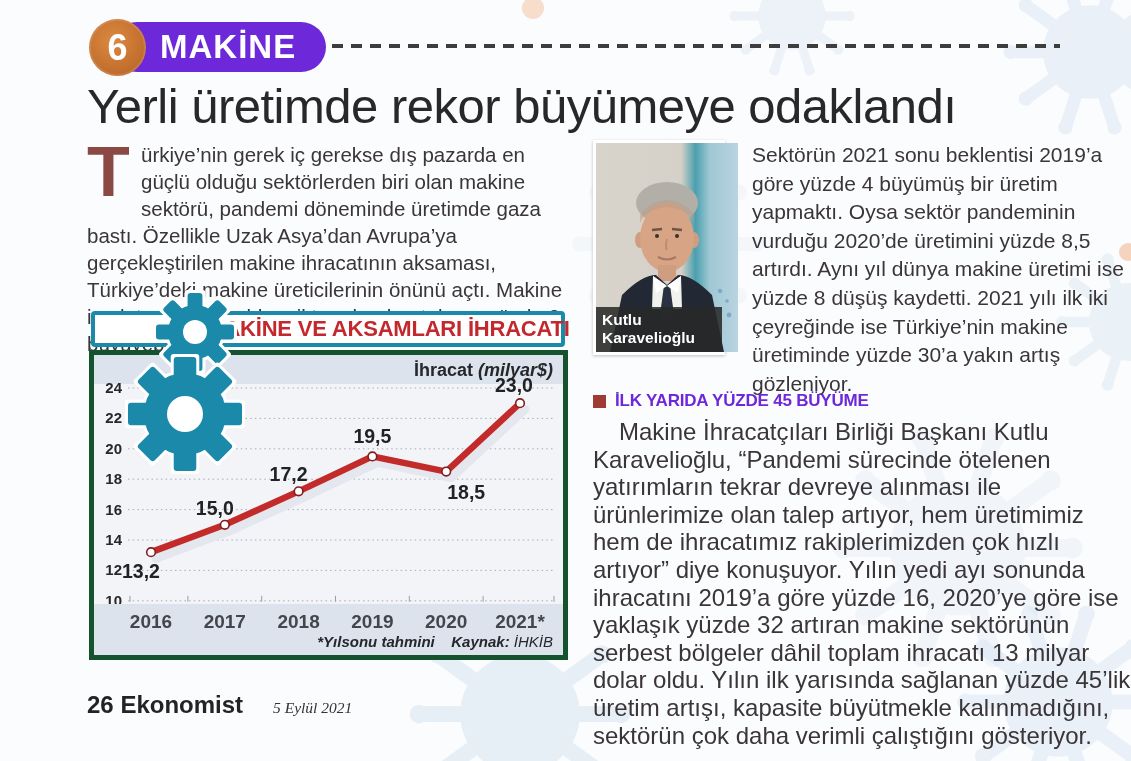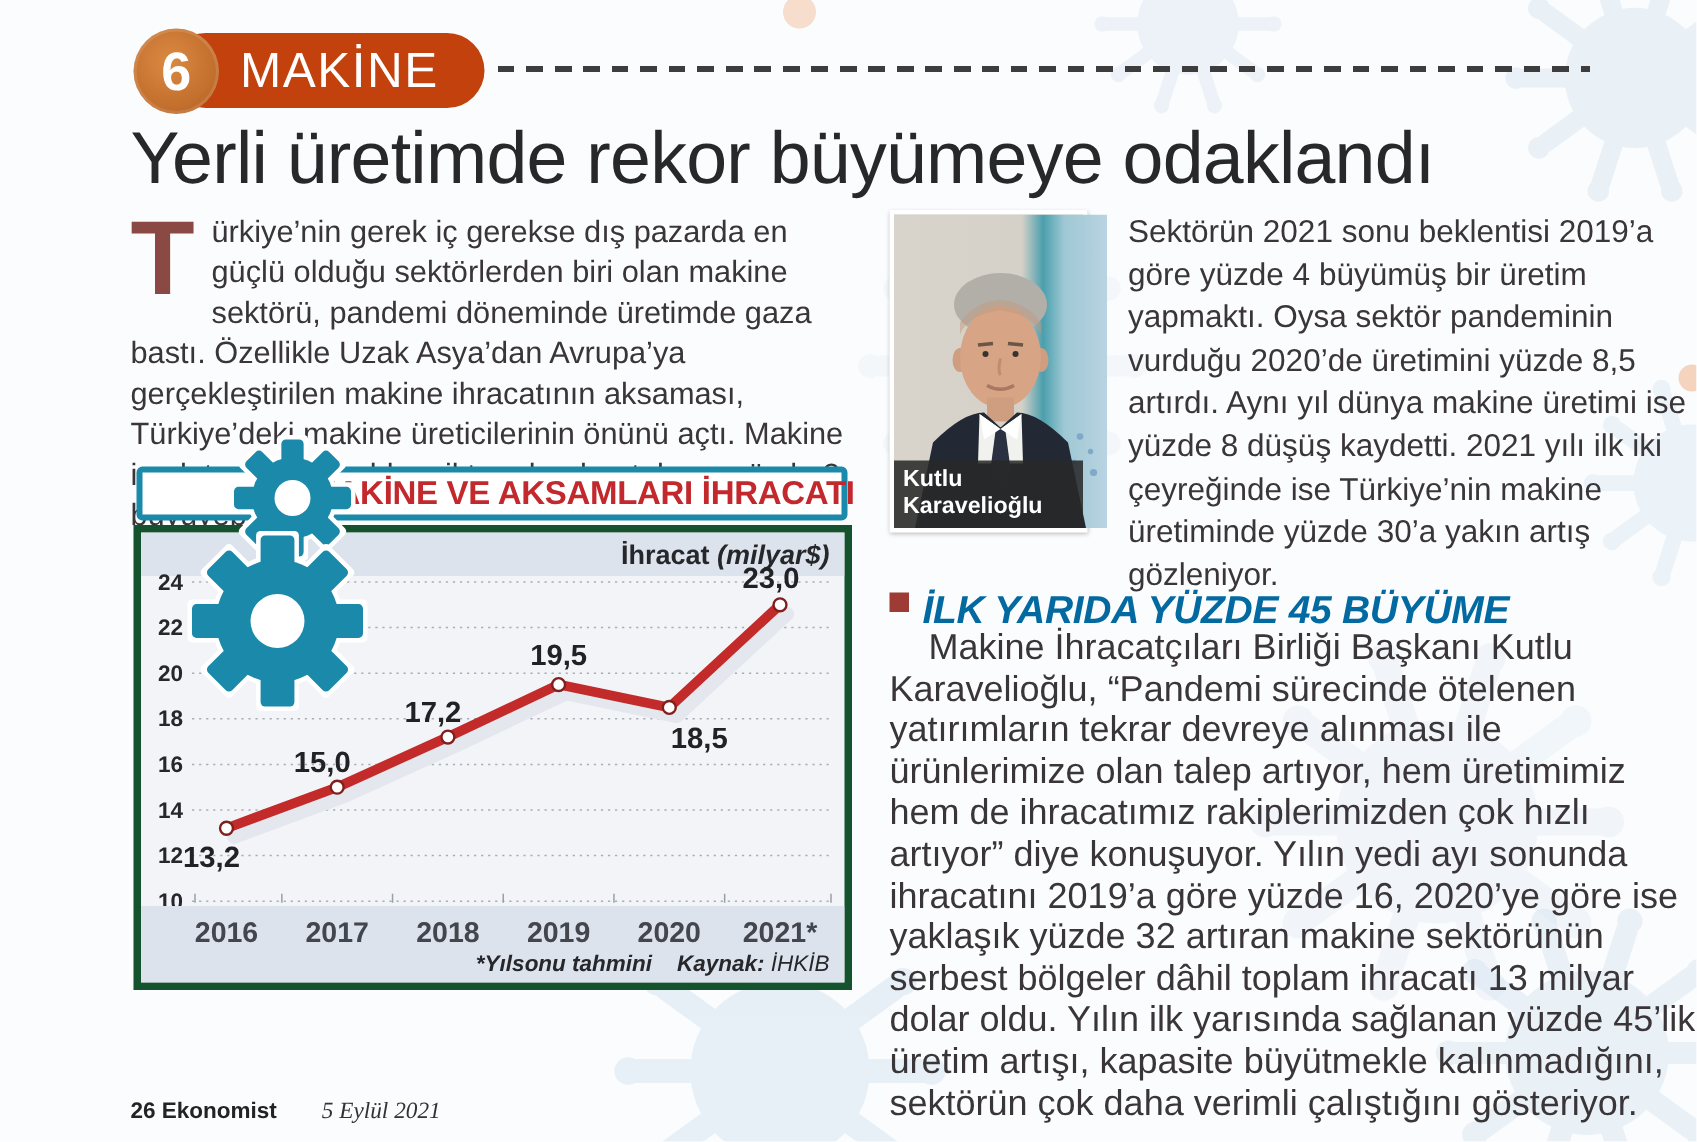--- a/index.html
+++ b/index.html
@@ -8,22 +8,22 @@
     background:#fbfcfd;
     font-family:"Liberation Sans", sans-serif;
     color:#393436;
   }
   .deco{position:absolute;left:0;top:0;width:1131px;height:761px;z-index:0;pointer-events:none;}
   .content{position:absolute;left:0;top:0;width:100%;height:100%;z-index:1;}
 
   
   .badge-pill{
     position:absolute;left:112px;top:22px;height:50px;border-radius:27px;
-    background:#c2410c;color:#fff;display:flex;align-items:center;
-    padding:0 30px 0 48px;font-weight:normal;font-size:33px;letter-spacing:1px;z-index:2;
+    background:#6d28d9;color:#fff;display:flex;align-items:center;
+    padding:0 30px 0 48px;font-weight:bold;font-size:33px;letter-spacing:1px;z-index:2;
   }
   .badge-circle{
     position:absolute;left:89px;top:19px;width:57px;height:57px;border-radius:50%;
     background:radial-gradient(circle at 42% 38%, #da8a42 0%, #c4702e 60%, #b05f24 100%);
     color:#fff;display:flex;align-items:center;justify-content:center;
     font-weight:bold;font-size:36px;z-index:3;
     box-shadow:inset 0 0 0 2px rgba(255,255,255,.12);
   }
   .dashed-rule{
     position:absolute;left:332px;top:44px;width:728px;height:4px;
@@ -75,29 +75,29 @@
 
   
   .rpara1{
     position:absolute;left:752px;top:141px;width:378px;
     font-size:21px;line-height:28.6px;color:#3a3538;
   }
   .subhead{
     position:absolute;left:593px;top:391px;display:flex;align-items:flex-start;gap:9px;
   }
   .subhead .bullet{width:13px;height:13px;background:#9d3b34;margin-top:4px;flex:none;}
-  .subhead span.txt{font-weight:bold;font-size:26px;color:#0369a1;letter-spacing:-0.2px;font-style:italic;}
+  .subhead span.txt{font-weight:bold;font-size:17px;color:#6d28d9;letter-spacing:-0.2px;}
   .rpara2{
     position:absolute;left:593px;top:418px;width:538px;
     font-size:24px;line-height:27.6px;color:#3a3538;text-indent:26px;
   }
 
   
   .footer{position:absolute;left:87px;top:691px;display:flex;align-items:baseline;}
-  .footer .pgmag{font-weight:bold;font-size:15px;color:#232326;margin-top:41px;}
+  .footer .pgmag{font-weight:bold;font-size:24px;color:#232326;}
   .footer .date{font-family:"Liberation Serif",serif;font-style:italic;font-size:15.5px;color:#333;margin-left:30px;}
 </style>
 </head>
 <body>
 
 <div class="page">
 
   <svg class="deco" id="deco-svg">
       <g transform="translate(1090,52) scale(1.8)" opacity="0.55">
         <circle cx="0" cy="0" r="26" fill="#dbe7f3"></circle>

